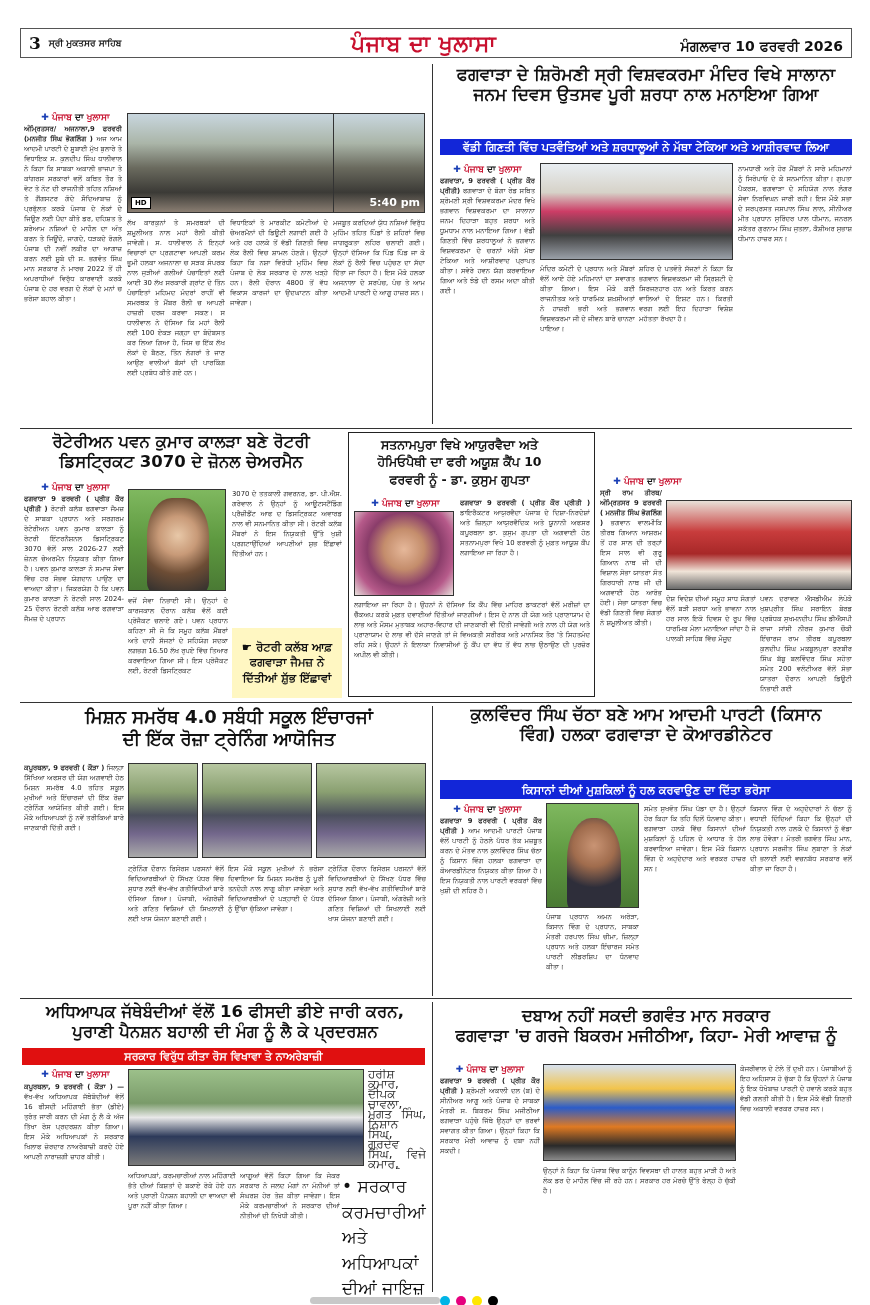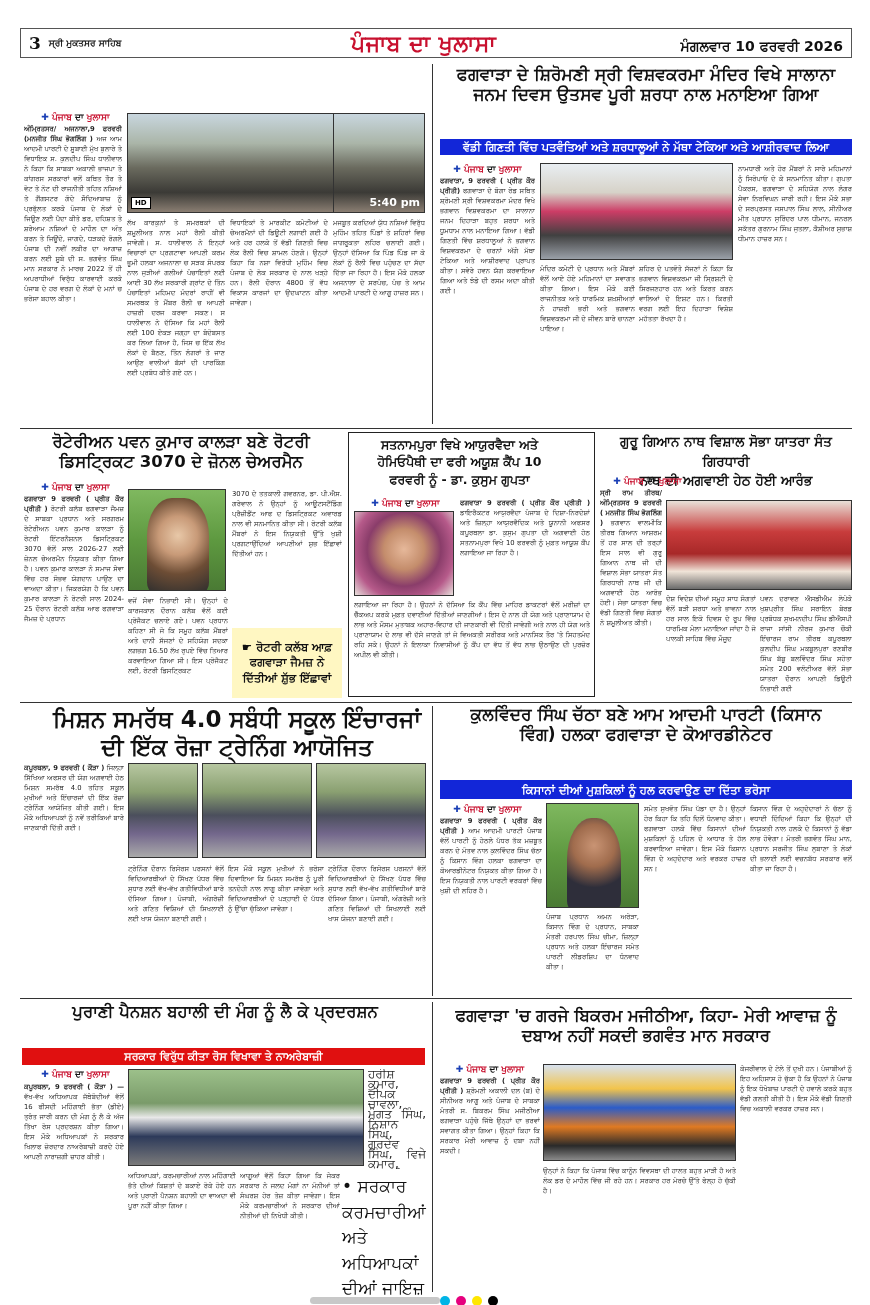--- a/index.html
+++ b/index.html
@@ -155,24 +155,20 @@
   </div>
   <div class="photo ph-portrait" style="left:334px;top:483px;width:100px;height:85px;background:radial-gradient(circle at 50% 45%, #e6b89a 0%, #c48d6c 30%, #8a3d6a 55%, #b65a8a 75%, #e8e0dc 100%);"></div>
   <div class="col" style="left:440px;top:470px;width:130px;height:98px;">
     <span class="lead">ਫਗਵਾੜਾ 9 ਫਰਵਰੀ ( ਪ੍ਰੀਤ ਕੌਰ ਪ੍ਰੀਤੀ )</span>
     <span>ਡਾਇਰੈਕਟਰ ਆਯੁਰਵੈਦਾ ਪੰਜਾਬ ਦੇ ਦਿਸ਼ਾ-ਨਿਰਦੇਸ਼ਾਂ ਅਤੇ ਜ਼ਿਲ੍ਹਾ ਆਯੁਰਵੈਦਿਕ ਅਤੇ ਯੂਨਾਨੀ ਅਫਸਰ ਕਪੂਰਥਲਾ ਡਾ. ਕੁਸੁਮ ਗੁਪਤਾ ਦੀ ਅਗਵਾਈ ਹੇਠ ਸਤਨਾਮਪੁਰਾ ਵਿਖੇ 10 ਫਰਵਰੀ ਨੂੰ ਮੁਫ਼ਤ ਆਯੂਸ਼ ਕੈਂਪ ਲਗਾਇਆ ਜਾ ਰਿਹਾ ਹੈ।</span>
   </div>
   <div class="col" style="left:334px;top:572px;width:236px;height:93px;">
     <span>ਲਗਾਇਆ ਜਾ ਰਿਹਾ ਹੈ। ਉਹਨਾਂ ਨੇ ਦੱਸਿਆ ਕਿ ਕੈਂਪ ਵਿੱਚ ਮਾਹਿਰ ਡਾਕਟਰਾਂ ਵੱਲੋਂ ਮਰੀਜ਼ਾਂ ਦਾ ਚੈੱਕਅਪ ਕਰਕੇ ਮੁਫ਼ਤ ਦਵਾਈਆਂ ਦਿੱਤੀਆਂ ਜਾਣਗੀਆਂ। ਇਸ ਦੇ ਨਾਲ ਹੀ ਯੋਗ ਅਤੇ ਪ੍ਰਾਣਾਯਾਮ ਦੇ ਲਾਭ ਅਤੇ ਮੌਸਮ ਮੁਤਾਬਕ ਅਹਾਰ-ਵਿਹਾਰ ਦੀ ਜਾਣਕਾਰੀ ਵੀ ਦਿੱਤੀ ਜਾਵੇਗੀ ਅਤੇ ਨਾਲ ਹੀ ਯੋਗ ਅਤੇ ਪ੍ਰਾਣਾਯਾਮ ਦੇ ਲਾਭ ਵੀ ਦੱਸੇ ਜਾਣਗੇ ਤਾਂ ਜੋ ਵਿਅਕਤੀ ਸਰੀਰਕ ਅਤੇ ਮਾਨਸਿਕ ਤੌਰ 'ਤੇ ਸਿਹਤਮੰਦ ਰਹਿ ਸਕੇ। ਉਹਨਾਂ ਨੇ ਇਲਾਕਾ ਨਿਵਾਸੀਆਂ ਨੂੰ ਕੈਂਪ ਦਾ ਵੱਧ ਤੋਂ ਵੱਧ ਲਾਭ ਉਠਾਉਣ ਦੀ ਪੁਰਜ਼ੋਰ ਅਪੀਲ ਵੀ ਕੀਤੀ।</span>
   </div>
 
-  <div class="headline" style="left:580px;top:404px;width:252px;font-size:13.5px;line-height:1.45;">
-    <div>ਗੁਰੂ ਗਿਆਨ ਨਾਥ ਵਿਸ਼ਾਲ ਸੋਭਾ ਯਾਤਰਾ ਸੰਤ ਗਿਰਧਾਰੀ</div>
-    <div>ਨਾਥ ਦੀ ਅਗਵਾਈ ਹੇਠ ਹੋਈ ਆਰੰਭ</div>
-  </div>
   <div style="position:absolute;left:580px;top:448px;width:95px;" class="byline">
     <span class="plus">✚</span>
     <span>ਪੰਜਾਬ</span>
     <span class="da">ਦਾ</span>
     <span>ਖੁਲਾਸਾ</span>
   </div>
   <div class="col" style="left:580px;top:460px;width:62px;height:210px;">
     <span class="lead">ਸ੍ਰੀ ਰਾਮ ਤੀਰਥ/ਅੰਮ੍ਰਿਤਸਰ 9 ਫਰਵਰੀ ( ਮਨਜੀਤ ਸਿੰਘ ਭੋਗਲਿੰਗ )</span>
     <span>ਭਗਵਾਨ ਵਾਲਮੀਕਿ ਤੀਰਥ ਗਿਆਨ ਆਸ਼ਰਮ ਤੋਂ ਹਰ ਸਾਲ ਦੀ ਤਰ੍ਹਾਂ ਇਸ ਸਾਲ ਵੀ ਗੁਰੂ ਗਿਆਨ ਨਾਥ ਜੀ ਦੀ ਵਿਸ਼ਾਲ ਸੋਭਾ ਯਾਤਰਾ ਸੰਤ ਗਿਰਧਾਰੀ ਨਾਥ ਜੀ ਦੀ ਅਗਵਾਈ ਹੇਠ ਆਰੰਭ ਹੋਈ। ਸੋਭਾ ਯਾਤਰਾ ਵਿਚ ਵੱਡੀ ਗਿਣਤੀ ਵਿਚ ਸੰਗਤਾਂ ਨੇ ਸ਼ਮੂਲੀਅਤ ਕੀਤੀ।</span>
   </div>
@@ -180,21 +176,21 @@
   <div class="col" style="left:646px;top:566px;width:90px;height:104px;">
     <span>ਦੇਸ਼ ਵਿਦੇਸ਼ ਦੀਆਂ ਸਮੂਹ ਸਾਧ ਸੰਗਤਾਂ ਵੱਲੋਂ ਬੜੀ ਸ਼ਰਧਾ ਅਤੇ ਭਾਵਨਾ ਨਾਲ ਹਰ ਸਾਲ ਇਕੋ ਦਿਵਸ ਦੇ ਰੂਪ ਵਿੱਚ ਧਾਰਮਿਕ ਮੇਲਾ ਮਨਾਇਆ ਜਾਂਦਾ ਹੈ ਜੋ ਪਾਲਕੀ ਸਾਹਿਬ ਵਿੱਚ ਮੌਜੂਦ</span>
   </div>
   <div class="col" style="left:740px;top:566px;width:92px;height:104px;">
     <span>ਪਵਨ ਦਰਾਵਣ ਐਸਡੀਐਮ ਲੋਪੋਕੇ ਖੁਸ਼ਪ੍ਰੀਤ ਸਿੰਘ ਸਰਾਇਨ ਬੋਰਡ ਪ੍ਰਬੰਧਕ ਸੁਖਮਨਦੀਪ ਸਿੰਘ ਡੀਐਸਪੀ ਰਾਜਾ ਸਾਂਸੀ ਨੀਰਜ ਕੁਮਾਰ ਚੌਕੀ ਇੰਚਾਰਜ ਰਾਮ ਤੀਰਥ</span>
     <span>ਕਪੂਰਥਲਾ ਕੁਲਦੀਪ ਸਿੰਘ ਮਕਬੂਲਪੁਰਾ ਰਣਬੀਰ ਸਿੰਘ ਬੱਬੂ ਬਲਵਿੰਦਰ ਸਿੰਘ ਸਹੋਤਾ ਸਮੇਤ 200 ਵਲੰਟੀਅਰ ਵੱਲੋਂ ਸੋਭਾ ਯਾਤਰਾ ਦੌਰਾਨ ਆਪਣੀ ਡਿਊਟੀ ਨਿਭਾਈ ਗਈ</span>
   </div>
 
   <div class="hline" style="left:0;top:674px;width:832px;"></div>
 
-  <div class="headline" style="left:12px;top:678px;width:410px;font-size:23px;font-family:'DejaVu Sans',sans-serif;font-weight:900;">
+  <div class="headline" style="left:4px;top:678px;width:410px;font-size:18px;font-family:'DejaVu Sans',sans-serif;font-weight:900;">
     <div>ਮਿਸ਼ਨ ਸਮਰੱਥ 4.0 ਸਬੰਧੀ ਸਕੂਲ ਇੰਚਾਰਜਾਂ</div>
     <div>ਦੀ ਇੱਕ ਰੋਜ਼ਾ ਟ੍ਰੇਨਿੰਗ ਆਯੋਜਿਤ</div>
   </div>
   <div class="col" style="left:4px;top:735px;width:100px;height:230px;">
     <span class="lead">ਕਪੂਰਥਲਾ, 9 ਫਰਵਰੀ ( ਕੌੜਾ )</span>
     <span>ਜਿਲ੍ਹਾ ਸਿੱਖਿਆ ਅਫਸਰ ਦੀ ਯੋਗ ਅਗਵਾਈ ਹੇਠ ਮਿਸ਼ਨ ਸਮਰੱਥ 4.0 ਤਹਿਤ ਸਕੂਲ ਮੁਖੀਆਂ ਅਤੇ ਇੰਚਾਰਜਾਂ ਦੀ ਇੱਕ ਰੋਜ਼ਾ ਟ੍ਰੇਨਿੰਗ ਆਯੋਜਿਤ ਕੀਤੀ ਗਈ। ਇਸ ਮੌਕੇ ਅਧਿਆਪਕਾਂ ਨੂੰ ਨਵੇਂ ਤਰੀਕਿਆਂ ਬਾਰੇ ਜਾਣਕਾਰੀ ਦਿੱਤੀ ਗਈ।</span>
   </div>
   <div class="photo ph-school" style="left:108px;top:735px;width:70px;height:95px;"></div>
   <div class="photo ph-school" style="left:182px;top:735px;width:110px;height:95px;"></div>
   <div class="photo ph-school" style="left:296px;top:735px;width:110px;height:95px;"></div>
@@ -234,20 +230,21 @@
   <div class="col" style="left:526px;top:884px;width:93px;height:84px;">
     <span>ਪੰਜਾਬ ਪ੍ਰਧਾਨ ਅਮਨ ਅਰੋੜਾ, ਕਿਸਾਨ ਵਿੰਗ ਦੇ ਪ੍ਰਧਾਨ, ਸਾਬਕਾ ਮੰਤਰੀ ਹਰਪਾਲ ਸਿੰਘ ਚੀਮਾ, ਜ਼ਿਲ੍ਹਾ ਪ੍ਰਧਾਨ ਅਤੇ ਹਲਕਾ ਇੰਚਾਰਜ ਸਮੇਤ ਪਾਰਟੀ ਲੀਡਰਸ਼ਿਪ ਦਾ ਧੰਨਵਾਦ ਕੀਤਾ।</span>
   </div>
   <div class="col" style="left:730px;top:776px;width:102px;height:192px;">
     <span>ਕਿਸਾਨ ਵਿੰਗ ਦੇ ਅਹੁਦੇਦਾਰਾਂ ਨੇ ਚੱਠਾ ਨੂੰ ਵਧਾਈ ਦਿੰਦਿਆਂ ਕਿਹਾ ਕਿ ਉਨ੍ਹਾਂ ਦੀ ਨਿਯੁਕਤੀ ਨਾਲ ਹਲਕੇ ਦੇ ਕਿਸਾਨਾਂ ਨੂੰ ਵੱਡਾ ਲਾਭ ਹੋਵੇਗਾ। ਮੰਤਰੀ ਭਗਵੰਤ ਸਿੰਘ ਮਾਨ, ਪ੍ਰਧਾਨ ਸਰਜੀਤ ਸਿੰਘ ਲੁਬਾਣਾ ਤੇ ਲੋਕਾਂ ਦੀ ਭਲਾਈ ਲਈ ਵਚਨਬੱਧ ਸਰਕਾਰ ਵਲੋਂ ਕੀਤਾ ਜਾ ਰਿਹਾ ਹੈ।</span>
   </div>
 
   <div class="hline" style="left:0;top:970px;width:832px;"></div>
 
   <div class="headline" style="left:0;top:974px;width:410px;font-size:16.5px;">
+    <div>ਅਧਿਆਪਕ ਜੱਥੇਬੰਦੀਆਂ ਵੱਲੋਂ 16 ਫੀਸਦੀ ਡੀਏ ਜਾਰੀ ਕਰਨ,</div>
     <div>ਪੁਰਾਣੀ ਪੈਨਸ਼ਨ ਬਹਾਲੀ ਦੀ ਮੰਗ ਨੂੰ ਲੈ ਕੇ ਪ੍ਰਦਰਸ਼ਨ</div>
   </div>
   <div class="banner red" style="left:2px;top:1020px;width:403px;height:17px;font-size:11px;">ਸਰਕਾਰ ਵਿਰੁੱਧ ਕੀਤਾ ਰੋਸ ਵਿਖਾਵਾ ਤੇ ਨਾਅਰੇਬਾਜ਼ੀ</div>
   <div style="position:absolute;left:8px;top:1041px;width:95px;" class="byline">
     <span class="plus">✚</span>
     <span>ਪੰਜਾਬ</span>
     <span class="da">ਦਾ</span>
     <span>ਖੁਲਾਸਾ</span>
   </div>
   <div class="col" style="left:4px;top:1054px;width:100px;height:210px;">
@@ -262,22 +259,22 @@
     <span>ਅਧਿਆਪਕਾਂ, ਕਰਮਚਾਰੀਆਂ ਨਾਲ ਮਹਿੰਗਾਈ ਭੱਤੇ ਦੀਆਂ ਕਿਸ਼ਤਾਂ ਦੇ ਬਕਾਏ ਰੋਕੇ ਹੋਏ ਹਨ ਅਤੇ ਪੁਰਾਣੀ ਪੈਨਸ਼ਨ ਬਹਾਲੀ ਦਾ ਵਾਅਦਾ ਵੀ ਪੂਰਾ ਨਹੀਂ ਕੀਤਾ ਗਿਆ।</span>
   </div>
   <div class="col" style="left:220px;top:1143px;width:100px;height:122px;">
     <span>ਆਗੂਆਂ ਵੱਲੋਂ ਕਿਹਾ ਗਿਆ ਕਿ ਜੇਕਰ ਸਰਕਾਰ ਨੇ ਜਲਦ ਮੰਗਾਂ ਨਾ ਮੰਨੀਆਂ ਤਾਂ ਸੰਘਰਸ਼ ਹੋਰ ਤੇਜ਼ ਕੀਤਾ ਜਾਵੇਗਾ। ਇਸ ਮੌਕੇ ਕਰਮਚਾਰੀਆਂ ਨੇ ਸਰਕਾਰ ਦੀਆਂ ਨੀਤੀਆਂ ਦੀ ਨਿਖੇਧੀ ਕੀਤੀ।</span>
   </div>
   <div class="pull2" style="left:322px;top:1146px;width:88px;">• ਸਰਕਾਰ ਕਰਮਚਾਰੀਆਂ ਅਤੇ ਅਧਿਆਪਕਾਂ ਦੀਆਂ ਜਾਇਜ਼ ਮੰਗਾਂ ਵੱਲ ਵੀ ਧਿਆਨ ਨਹੀਂ ਦੇ ਰਹੀ - ਕੌੜੀ</div>
 
   <div class="vline" style="left:412px;top:974px;height:290px;"></div>
 
   <div class="headline" style="left:420px;top:978px;width:412px;font-size:16.5px;">
+    <div>ਦਬਾਅ ਨਹੀਂ ਸਕਦੀ ਭਗਵੰਤ ਮਾਨ ਸਰਕਾਰ</div>
     <div>ਫਗਵਾੜਾ 'ਚ ਗਰਜੇ ਬਿਕਰਮ ਮਜੀਠੀਆ, ਕਿਹਾ- ਮੇਰੀ ਆਵਾਜ਼ ਨੂੰ</div>
-    <div>ਦਬਾਅ ਨਹੀਂ ਸਕਦੀ ਭਗਵੰਤ ਮਾਨ ਸਰਕਾਰ</div>
   </div>
   <div style="position:absolute;left:420px;top:1036px;width:100px;" class="byline">
     <span class="plus">✚</span>
     <span>ਪੰਜਾਬ</span>
     <span class="da">ਦਾ</span>
     <span>ਖੁਲਾਸਾ</span>
   </div>
   <div class="col" style="left:420px;top:1048px;width:100px;height:216px;">
     <span class="lead">ਫਗਵਾੜਾ 9 ਫਰਵਰੀ ( ਪ੍ਰੀਤ ਕੌਰ ਪ੍ਰੀਤੀ )</span>
     <span>ਸ਼੍ਰੋਮਣੀ ਅਕਾਲੀ ਦਲ (ਬ) ਦੇ ਸੀਨੀਅਰ ਆਗੂ ਅਤੇ ਪੰਜਾਬ ਦੇ ਸਾਬਕਾ ਮੰਤਰੀ ਸ. ਬਿਕਰਮ ਸਿੰਘ ਮਜੀਠੀਆ ਫਗਵਾੜਾ ਪਹੁੰਚੇ ਜਿੱਥੇ ਉਨ੍ਹਾਂ ਦਾ ਭਰਵਾਂ ਸਵਾਗਤ ਕੀਤਾ ਗਿਆ। ਉਨ੍ਹਾਂ ਕਿਹਾ ਕਿ ਸਰਕਾਰ ਮੇਰੀ ਆਵਾਜ਼ ਨੂੰ ਦਬਾ ਨਹੀਂ ਸਕਦੀ।</span>

